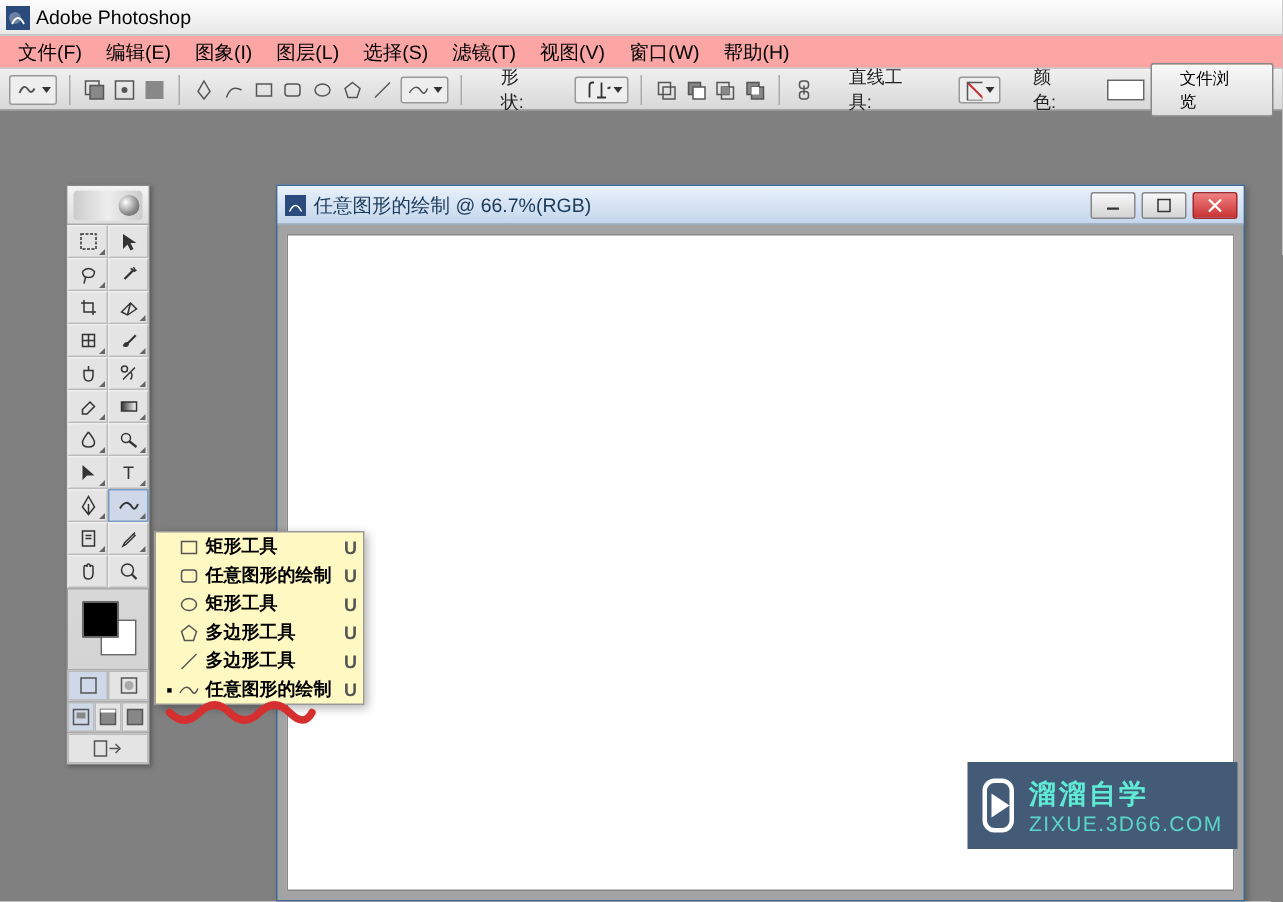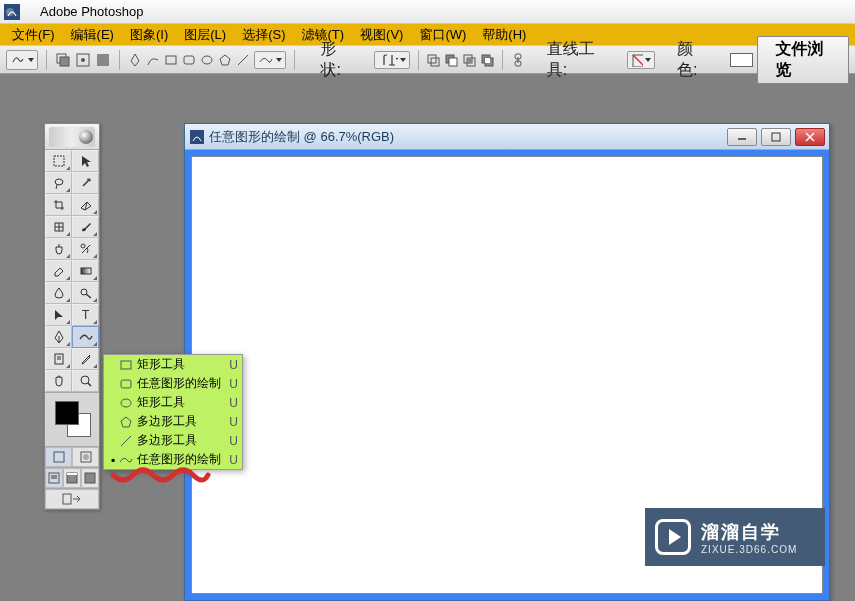--- a/index.html
+++ b/index.html
@@ -1,81 +1,81 @@
 <!DOCTYPE html>
 <html><head>
 <meta charset="utf-8">
 <style>
 * { margin: 0; padding: 0; box-sizing: border-box; font-family: "Microsoft YaHei", SimSun, sans-serif; font-size: 12px; }
 body { background: #808080; width: 855px; height: 601px; overflow: hidden; position: relative; }
 
 
-.title-bar { background: linear-gradient(#fdfdfd, #e8e8e8); height: 24px; display: flex; align-items: center; padding: 0 4px; border-bottom: 1px solid #ccc; gap: 16px; }
+.title-bar { background: linear-gradient(#fdfdfd, #e8e8e8); height: 24px; display: flex; align-items: center; padding: 0 4px; border-bottom: 1px solid #ccc; }
 .title-bar .app-icon { width: 16px; height: 16px; margin-right: 4px; }
 .title-bar .app-title { font-size: 13px; color: #000; }
 
 
-.menu-bar { background: #eab308; height: 22px; display: flex; align-items: center; padding: 0 4px; border-bottom: 1px solid #ccc; }
+.menu-bar { background: #fca5a5; height: 22px; display: flex; align-items: center; padding: 0 4px; border-bottom: 1px solid #ccc; }
 .menu-bar .menu-item { padding: 2px 8px; font-size: 13px; color: #000; cursor: default; }
 
 
 .options-bar { background: linear-gradient(#f0f0f0,#d8d8d8); height: 28px; display: flex; align-items: center; padding: 0 6px; border-bottom: 1px solid #999; gap: 4px; }
 .options-bar .sep { width: 1px; height: 20px; background: #aaa; margin: 0 4px; }
 .opt-icon { width: 16px; height: 16px; display: flex; align-items: center; justify-content: center; color: #555; }
 .opt-btn { border: 1px solid #999; background: #eee; padding: 1px 3px; border-radius: 2px; display: flex; align-items: center; }
-.opt-label { font-size: 16px; color: #222; margin: 0 18px; }
+.opt-label { font-size: 12px; color: #222; margin: 0 18px; }
 .dropdown-arrow { width: 0; height: 0; border-left: 3px solid transparent; border-right: 3px solid transparent; border-top: 4px solid #333; margin-left: 2px; }
 .color-swatch-opt { width: 26px; height: 14px; border: 1px solid #666; background: #fff; }
 
 
 .toolbox { position: absolute; left: 44px; top: 123px; width: 56px; background: linear-gradient(#e8e8e8,#d0d0d0); border: 1px solid #888; box-shadow: 1px 1px 3px rgba(0,0,0,0.3); }
 .toolbox-header { height: 26px; background: linear-gradient(#f4f4f4,#ddd); display: flex; align-items: center; justify-content: center; border-bottom: 1px solid #aaa; }
 .toolbox-header .feather { width: 46px; height: 20px; background: linear-gradient(90deg,#ccc,#eee,#ccc); border-radius: 3px; position: relative; display:flex; align-items:center; justify-content:flex-end; padding-right:2px;}
 .toolbox-header .feather .eye { width: 14px; height: 14px; border-radius: 50%; background: radial-gradient(circle at 35% 35%, #fff, #888 60%, #555); }
 .tool-grid { display: grid; grid-template-columns: 1fr 1fr; }
 .tool-btn { height: 22px; border: 1px solid #bbb; border-top-color: #eee; border-left-color: #eee; display: flex; align-items: center; justify-content: center; background: #e4e4e4; position: relative; color:#333; }
 .tool-btn.active { background: #cfd8e8; border: 1px solid #7a9ac8; }
 .tool-btn .corner { position: absolute; right: 1px; bottom: 1px; width: 0; height: 0; border-left: 4px solid transparent; border-bottom: 4px solid #666; }
 .color-pick { height: 54px; position: relative; border-top: 1px solid #aaa; }
 .color-pick .fg { position: absolute; left: 10px; top: 8px; width: 24px; height: 24px; background: #000; border: 1px solid #666; z-index: 2; }
 .color-pick .bg { position: absolute; left: 22px; top: 20px; width: 24px; height: 24px; background: #fff; border: 1px solid #666; }
 .mode-row { display: flex; border-top: 1px solid #aaa; }
 .mode-btn { flex: 1; height: 20px; border: 1px solid #bbb; display: flex; align-items: center; justify-content: center; background: #e4e4e4; color:#555; }
 .mode-btn.active { background: #cfd8e8; }
 
 
-.doc-window { position: absolute; left: 184px; top: 123px; width: 646px; height: 478px; border: 1px solid #3c6a99; background: #3b82f6; box-shadow: 2px 2px 4px rgba(0,0,0,0.25); }
+.doc-window { position: absolute; left: 184px; top: 123px; width: 646px; height: 478px; border: 1px solid #3c6a99; background: #a3a3a3; box-shadow: 2px 2px 4px rgba(0,0,0,0.25); }
 .doc-title { height: 26px; background: linear-gradient(#e9f1fb,#c4d6ec); display: flex; align-items: center; padding: 0 4px; border-bottom: 1px solid #9ab; }
 .doc-title .doc-icon { width: 16px; height: 16px; margin-right: 4px; }
 .doc-title .doc-text { font-size: 13px; color: #1a3a5a; flex: 1; }
 .win-btns { display: flex; gap: 4px; }
 .win-btn { width: 30px; height: 18px; border: 1px solid #888; border-radius: 2px; display: flex; align-items: center; justify-content: center; background: linear-gradient(#f8f8f8,#d4d4d4); font-size: 10px; color: #333; }
 .win-btn.close { background: linear-gradient(#f08080,#c83232); color: #fff; border-color: #a02828; }
 .doc-canvas { position: absolute; left: 6px; top: 32px; right: 6px; bottom: 6px; background: #fff; border: 1px solid #888; }
 
 
-.flyout { position: absolute; left: 103px; top: 354px; width: 140px; background: #bef264; border: 1px solid #999; box-shadow: 2px 2px 6px rgba(0,0,0,0.3); z-index: 50; }
+.flyout { position: absolute; left: 103px; top: 354px; width: 140px; background: #fef9c3; border: 1px solid #999; box-shadow: 2px 2px 6px rgba(0,0,0,0.3); z-index: 50; font-weight: bold; }
 .flyout-row { display: flex; align-items: center; height: 19px; padding: 0 4px; font-size: 12px; color: #000; }
 .flyout-row .mark { width: 10px; text-align: center; color: #000; }
 .flyout-row .icn { width: 16px; height: 16px; display: flex; align-items: center; justify-content: center; color:#555; margin-right: 3px; }
 .flyout-row .lbl { flex: 1; }
 .flyout-row .key { color: #555; width: 14px; text-align: right; }
 
 
 .red-wave { position: absolute; left: 108px; top: 467px; width: 120px; height: 20px; z-index: 60; }
 
 
 .watermark { position: absolute; right: 30px; bottom: 35px; width: 180px; height: 58px; background: #435b77; display: flex; align-items: center; padding: 0 10px; gap: 10px; z-index: 30;}
 .watermark .play { width: 36px; height: 36px; border: 3px solid #fff; border-radius: 8px; display: flex; align-items: center; justify-content: center; }
 .watermark .play .tri { width: 0; height: 0; border-top: 8px solid transparent; border-bottom: 8px solid transparent; border-left: 12px solid #fff; margin-left: 3px; }
-.watermark .wt-text { color: #ffffff; }
+.watermark .wt-text { color: #5eead4; }
 .watermark .wt-text .wt-main { font-size: 18px; font-weight: bold; letter-spacing: 2px; }
-.watermark .wt-text .wt-sub { font-size: 10px; letter-spacing: 1px; opacity: 0.85; }
-
-.file-browse-btn { border: 1px solid #888; background: linear-gradient(#f8f8f8,#ddd); padding: 2px 18px; font-size: 16px; border-radius: 2px; margin-left: auto; font-weight: bold; }
+.watermark .wt-text .wt-sub { font-size: 14px; letter-spacing: 1px; opacity: 0.85; }
+
+.file-browse-btn { border: 1px solid #888; background: linear-gradient(#f8f8f8,#ddd); padding: 2px 18px; font-size: 11px; border-radius: 2px; margin-left: auto; }
 
 svg { display: block; }
 </style>
 </head>
 <body>
 
 <div class="title-bar">
   <span class="app-icon">
     <svg width="16" height="16" viewBox="0 0 16 16">
         <rect x="0" y="0" width="16" height="16" fill="#2a4b7c"></rect>

